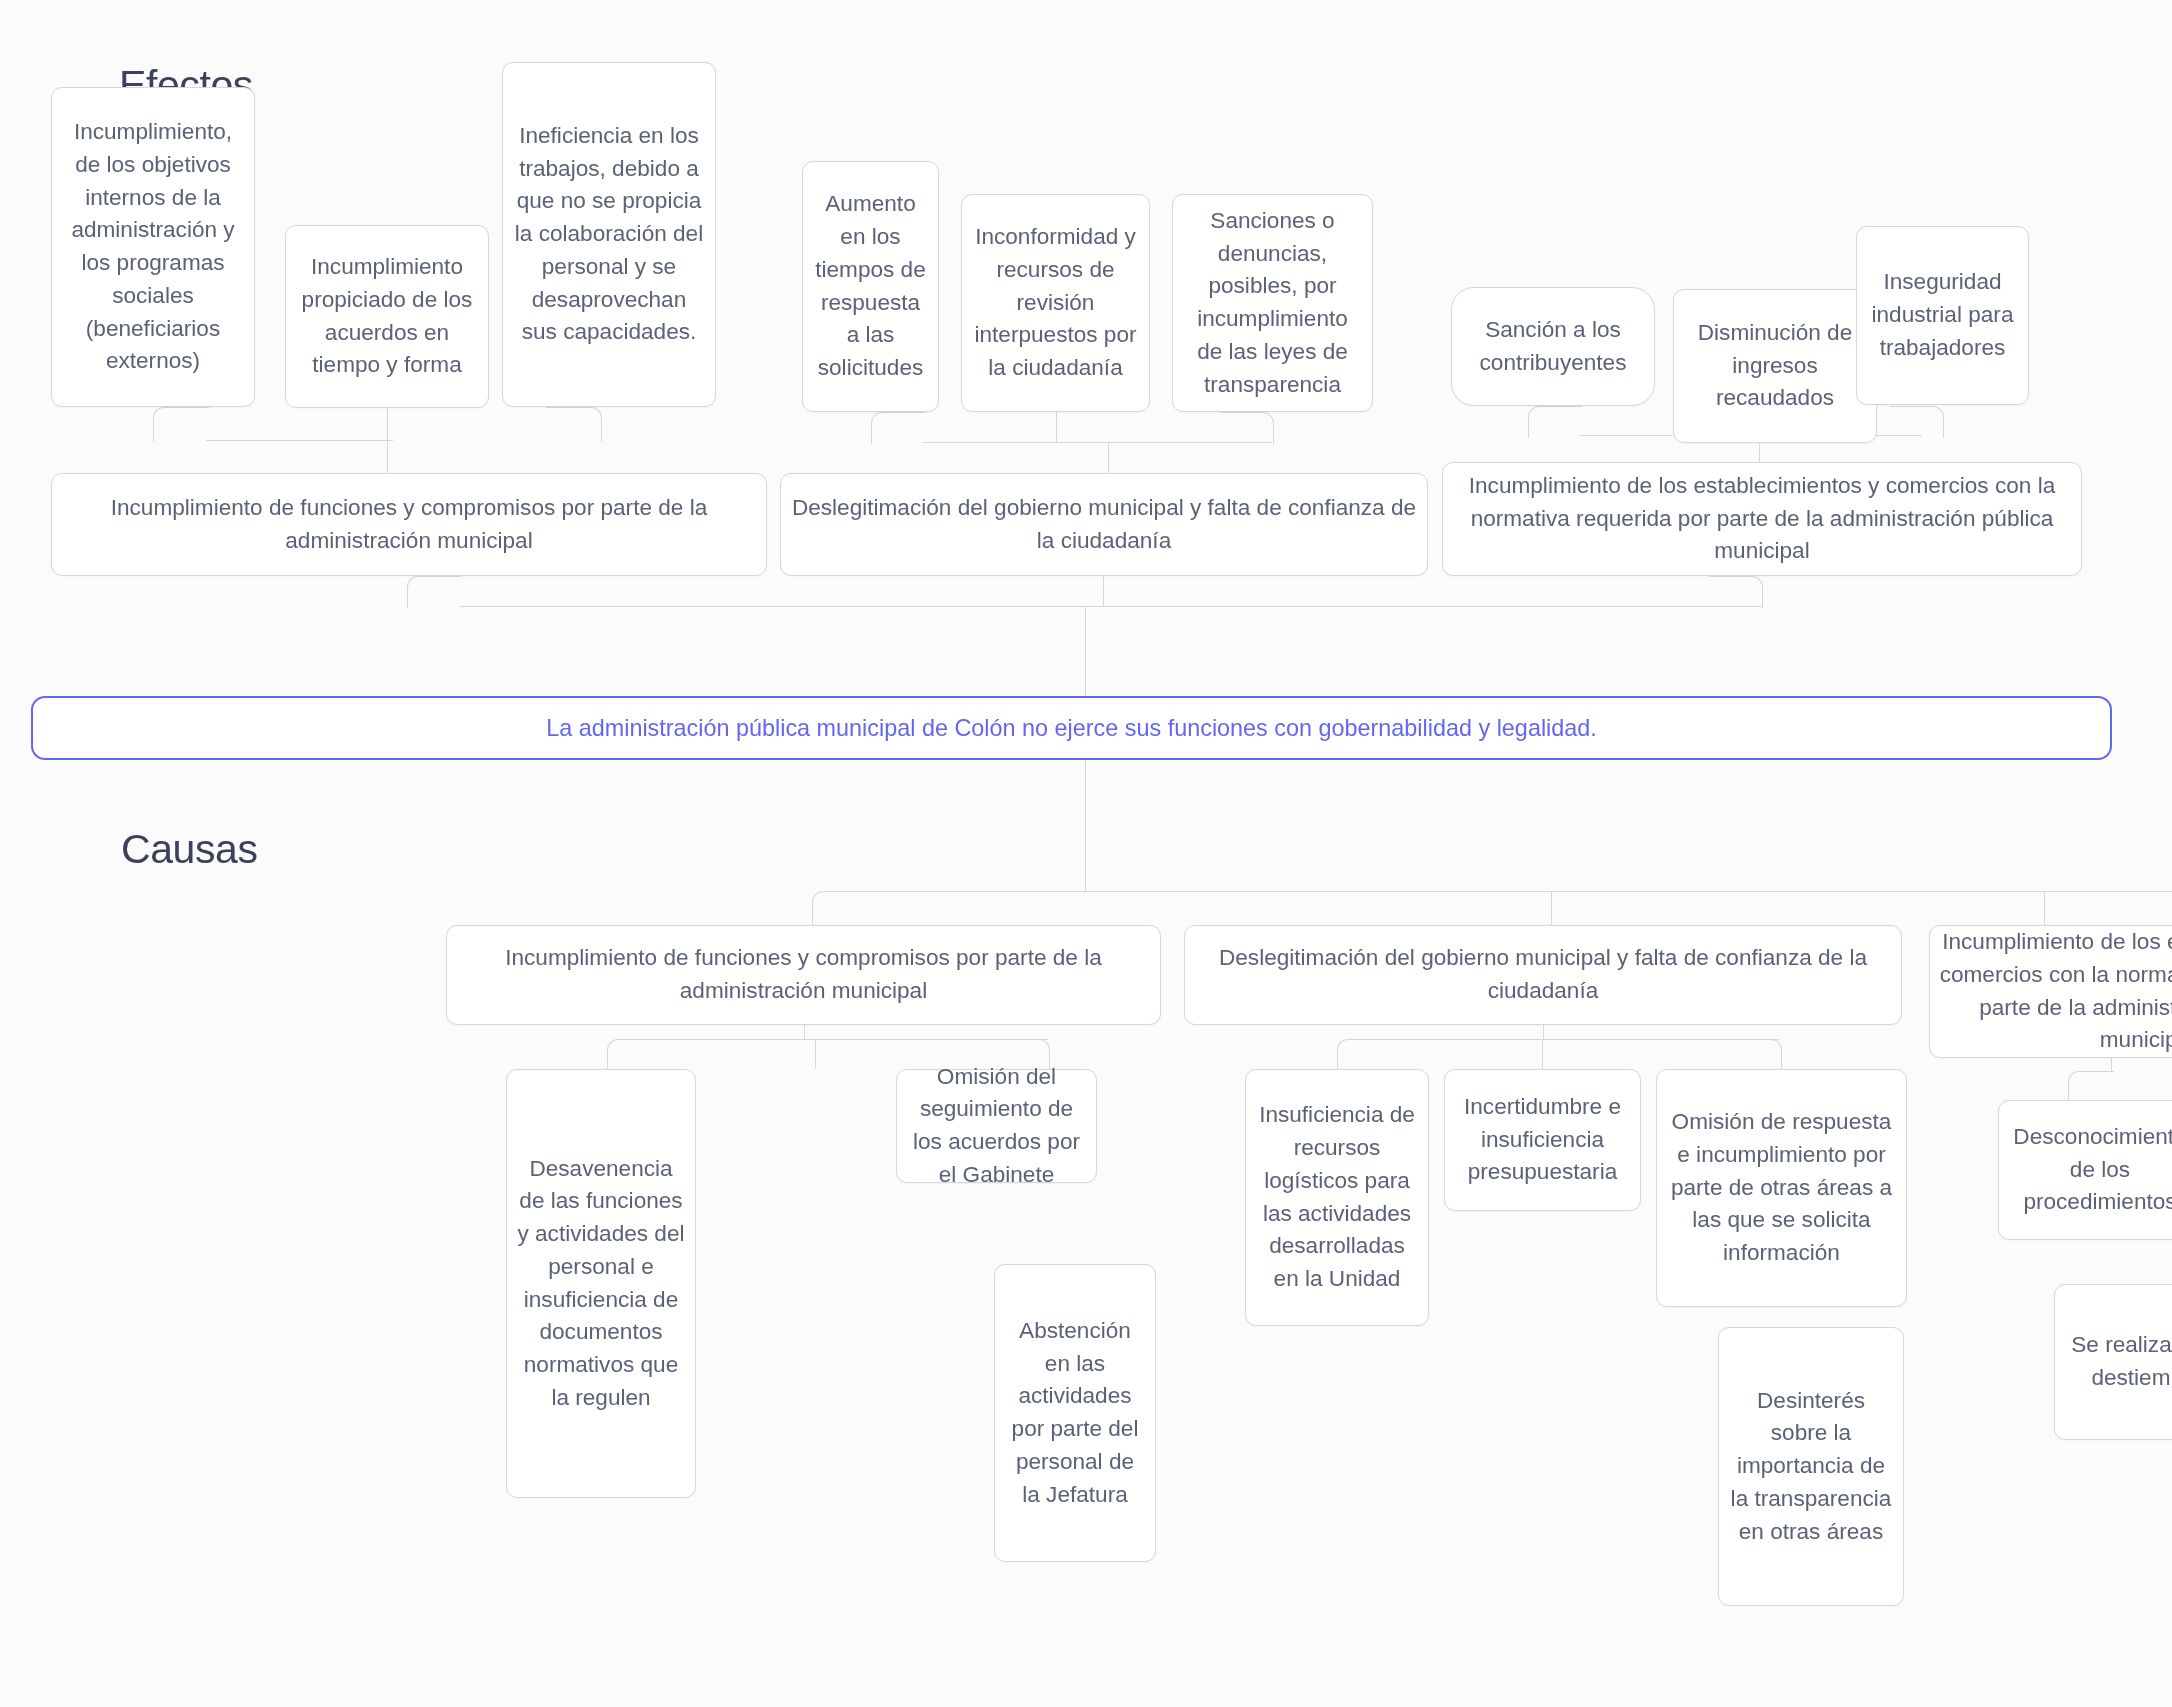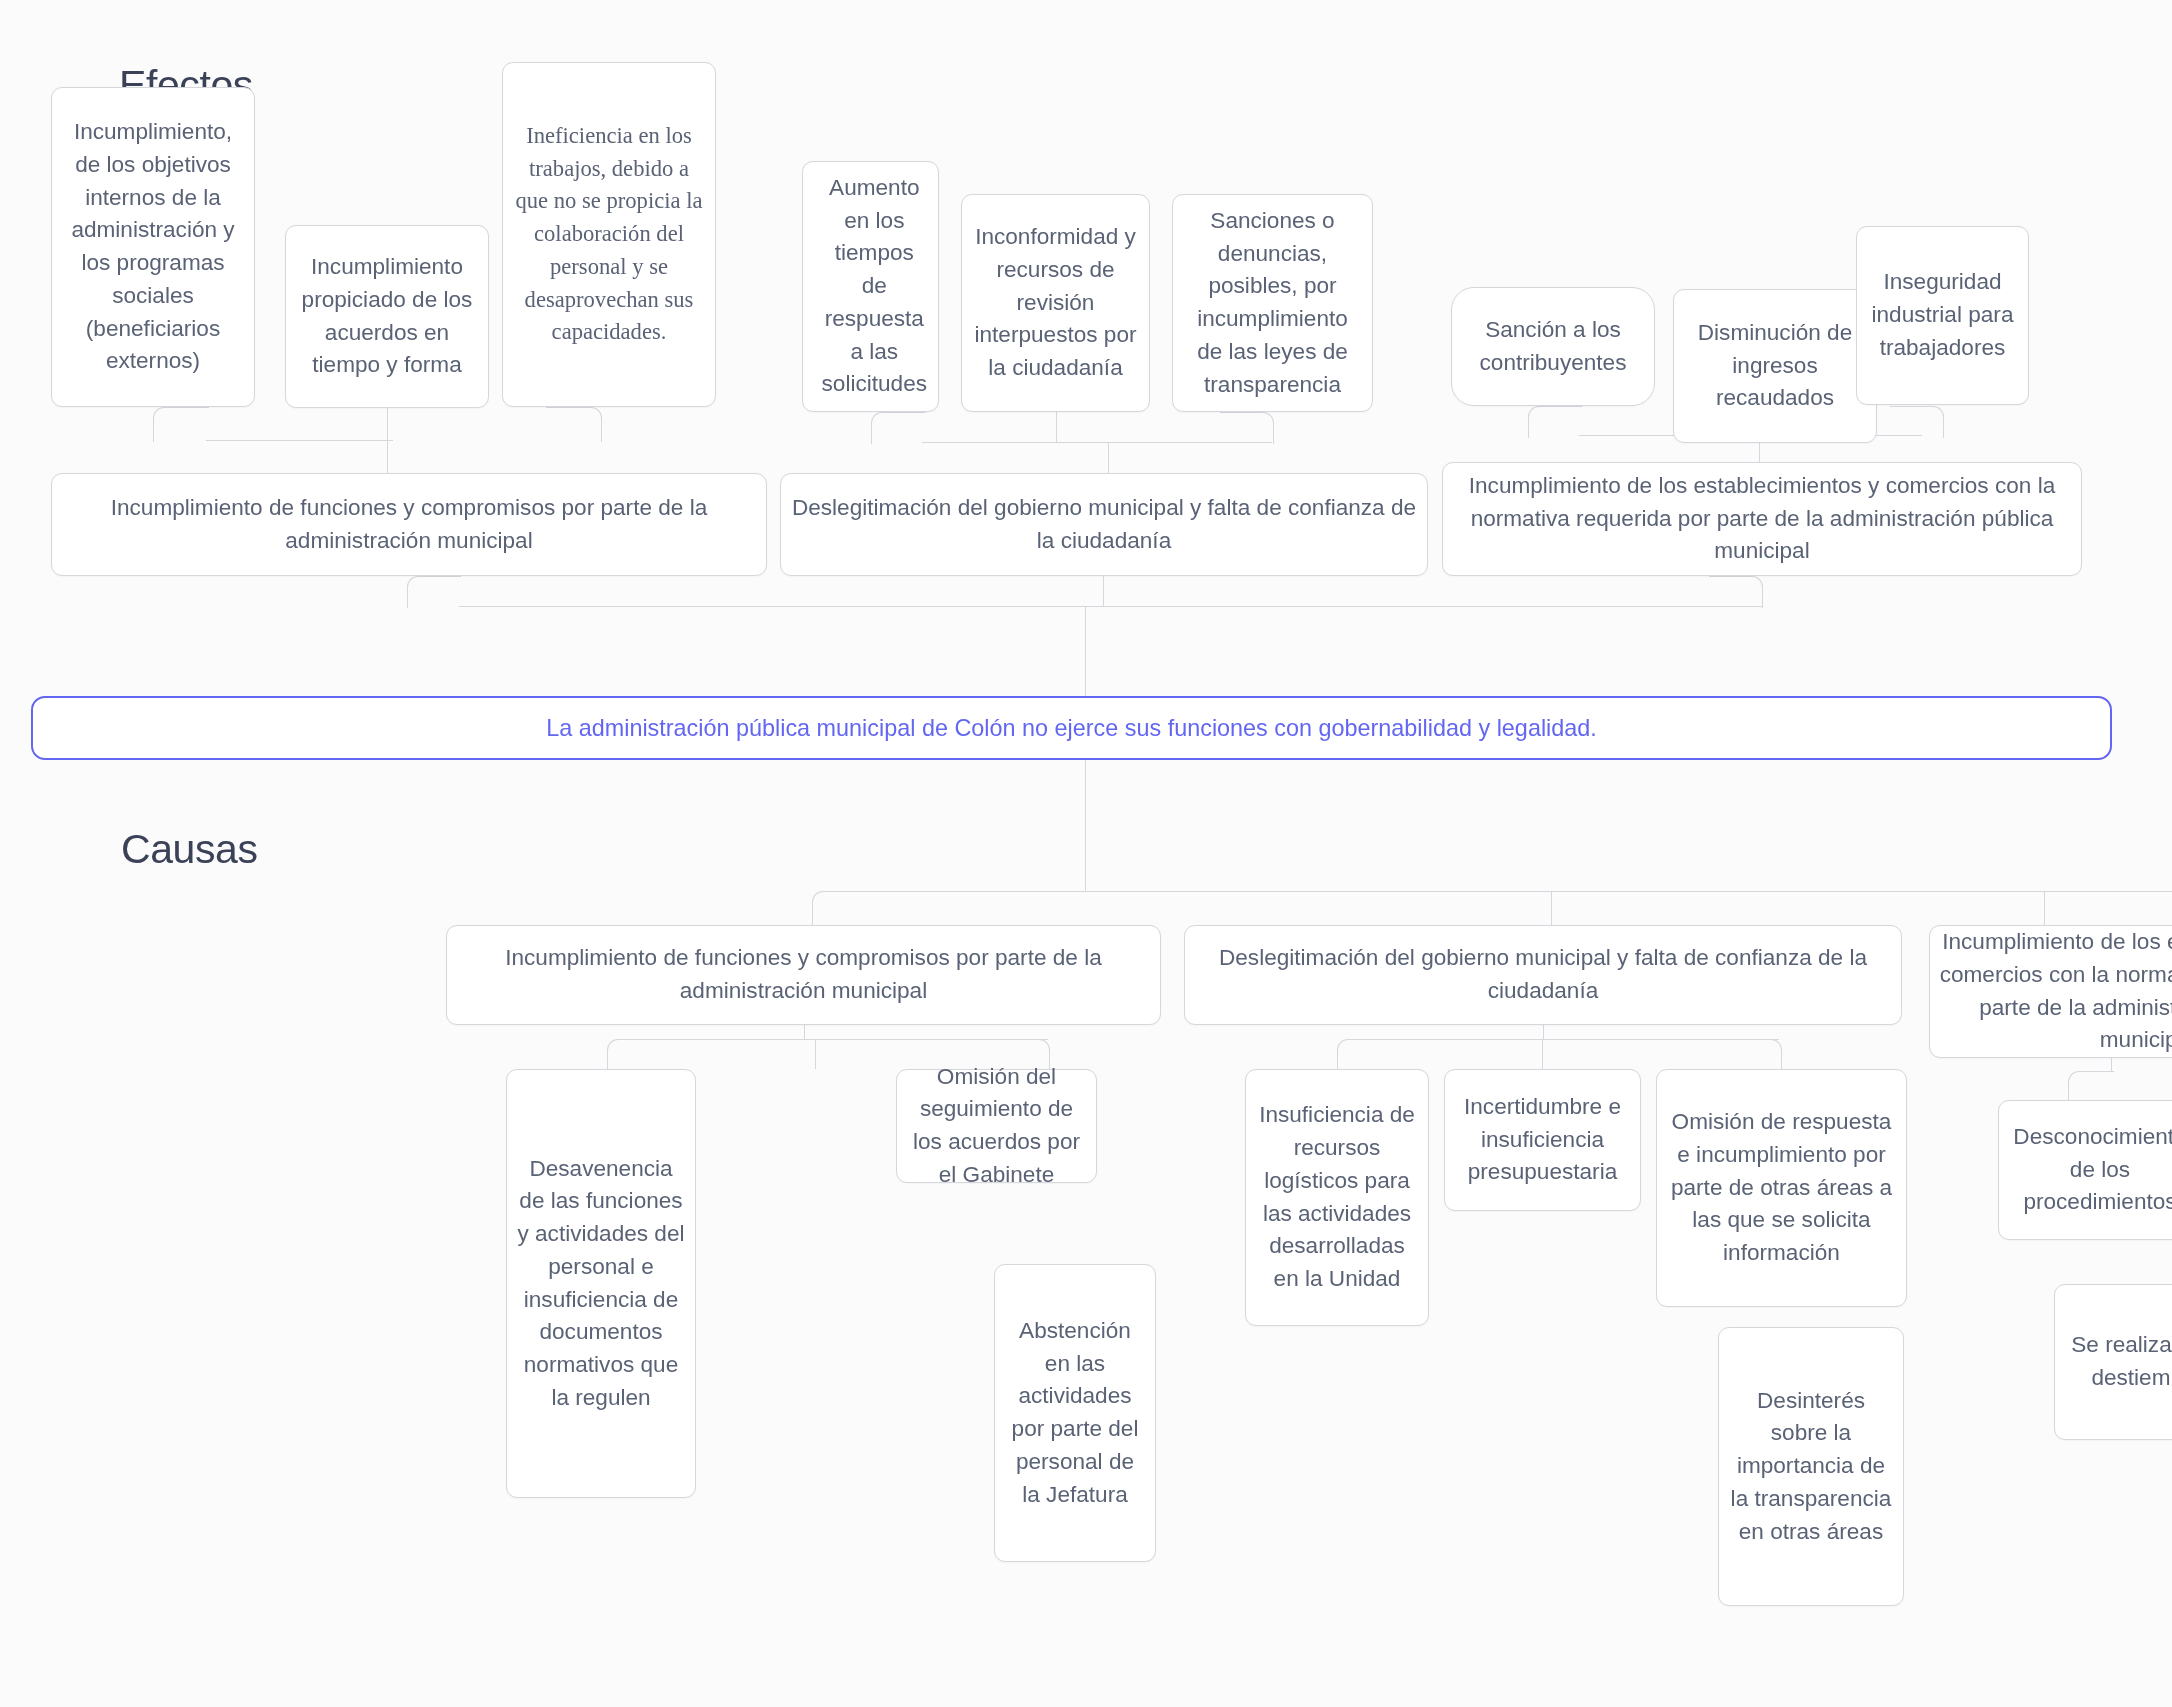--- a/index.html
+++ b/index.html
@@ -69,23 +69,23 @@
 <body>
 
 <div id="canvas">
 
   <div class="section-heading" style="left:119px;top:62px;">Efectos</div>
 
   <div class="node" style="left:51px;top:87px;width:204px;height:320px;">Incumplimiento, de los objetivos internos de la administración y los programas sociales (beneficiarios externos)</div>
 
   <div class="node" style="left:285px;top:225px;width:204px;height:183px;">Incumplimiento propiciado de los acuerdos en tiempo y forma</div>
 
-  <div class="node" style="left:502px;top:62px;width:214px;height:345px;font-family:Liberation Serif, serif;">Ineficiencia en los trabajos, debido a que no se propicia la colaboración del personal y se desaprovechan sus capacidades.</div>
+  <div class="node" style="left:502px;top:62px;width:214px;height:345px;">Ineficiencia en los trabajos, debido a que no se propicia la colaboración del personal y se desaprovechan sus capacidades.</div>
 
-  <div class="node" style="left:802px;top:161px;width:137px;height:251px;padding-left:17px;">Aumento en los tiempos de respuesta a las solicitudes</div>
+  <div class="node" style="left:802px;top:161px;width:137px;height:251px;">Aumento en los tiempos de respuesta a las solicitudes</div>
 
   <div class="node" style="left:961px;top:194px;width:189px;height:218px;">Inconformidad y recursos de revisión interpuestos por la ciudadanía</div>
 
   <div class="node" style="left:1172px;top:194px;width:201px;height:218px;">Sanciones o denuncias, posibles, por incumplimiento de las leyes de transparencia</div>
 
   <div class="node" style="left:1451px;top:287px;width:204px;height:119px;border-radius:23px;">Sanción a los contribuyentes</div>
 
   <div class="node" style="left:1673px;top:251px;width:204px;height:154px;margin-top:38px;">Disminución de ingresos recaudados</div>
 
   <div class="node" style="left:1856px;top:226px;width:173px;height:179px;">Inseguridad industrial para trabajadores</div>

